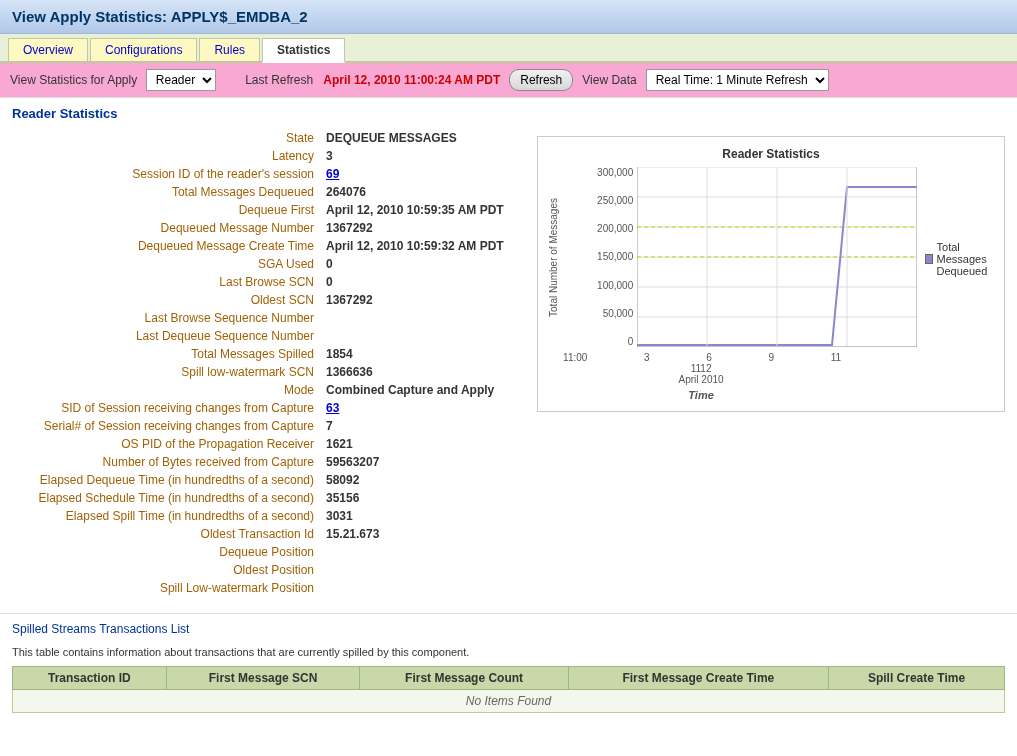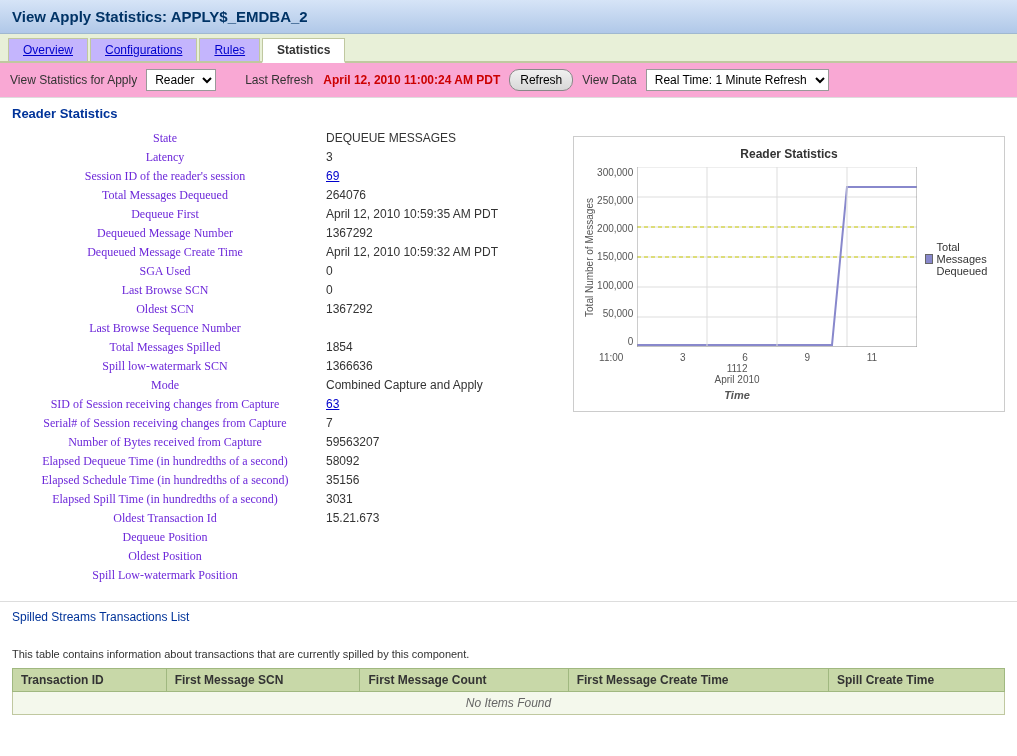--- a/index.html
+++ b/index.html
@@ -20,23 +20,22 @@
       display: flex;
       padding: 4px 8px 0;
       gap: 2px;
     }
 
     .tab {
       padding: 4px 14px;
       cursor: pointer;
       border: 1px solid #c0c8a0;
       border-bottom: none;
-      background: #c4b5fd;
+      background: #fef9c3;
       color: #0000cc;
-      text-decoration: underline;
       font-size: 12px;
     }
 
     .tab.active {
       background: #fff;
       color: #333;
       text-decoration: none;
       font-weight: bold;
       border-bottom: 2px solid #fff;
       margin-bottom: -2px;
@@ -51,20 +50,21 @@
       border-bottom: 1px solid #ddd;
     }
 
     .toolbar-label { color: #333; font-size: 12px; }
 
     .toolbar select {
       font-size: 12px;
       padding: 2px 4px;
       border: 1px solid #999;
       background: #fff;
+      text-align: right;
     }
 
     .last-refresh { color: #333; font-size: 12px; margin-left: 20px; }
     .last-refresh-time { color: #cc0000; font-weight: bold; }
 
     .refresh-btn {
       padding: 3px 10px;
       font-size: 12px;
       border: 1px solid #888;
       background: linear-gradient(to bottom, #f0f0f0, #d8d8d8);
@@ -86,27 +86,26 @@
     .section-title {
       color: #003399;
       font-weight: bold;
       font-size: 13px;
       margin-bottom: 8px;
     }
 
     .stats-table { width: 100%; border-collapse: collapse; }
     .stats-table tr td { padding: 2px 4px; vertical-align: top; font-size: 12px; }
     .stats-table tr td:first-child {
-      text-align: center;
-      color: #6d28d9;
+      text-align: right;
+      color: #a16207;
       width: 310px;
       padding-right: 8px;
-      font-family: Liberation Serif, serif;
-    }
-    .stats-table tr td:last-child { color: #333; font-weight: normal; }
+    }
+    .stats-table tr td:last-child { color: #333; font-weight: bold; }
 
     .link { color: #0000cc; text-decoration: underline; cursor: pointer; }
 
     .chart-container {
       border: 1px solid #ccc;
       padding: 10px;
       background: #fff;
       margin-top: 30px;
     }
 
@@ -120,20 +119,21 @@
 
     .chart-y-axis {
       display: flex;
       flex-direction: column;
       justify-content: space-between;
       height: 180px;
       text-align: right;
       font-size: 10px;
       color: #555;
       padding-right: 4px;
+      margin-left: 36px;
     }
 
     .chart-y-label { font-size: 10px; color: #555; writing-mode: vertical-rl; transform: rotate(180deg); text-align: center; }
 
     .y-label-wrapper {
       display: flex;
       align-items: center;
       height: 180px;
       margin-right: 2px;
     }
@@ -153,40 +153,40 @@
 
     .bottom-section {
       padding: 8px 12px;
       border-top: 1px solid #ddd;
       margin-top: 8px;
     }
 
     .spilled-title {
       color: #003399;
       font-size: 12px;
-      margin-bottom: 24px;
+      margin-bottom: 10px;
     }
 
     .spilled-desc {
       font-size: 11px;
       color: #333;
       margin-bottom: 8px;
     }
 
     .data-table {
       width: 100%;
       border-collapse: collapse;
       font-size: 12px;
     }
 
     .data-table th {
       background: #c8d8a8;
       border: 1px solid #a0b880;
       padding: 4px 8px;
-      text-align: left;
+      text-align: center;
       color: #333;
       font-weight: bold;
       vertical-align: bottom;
       margin-top: 40px;
     }
 
     .data-table td {
       border: 1px solid #c0c8a0;
       padding: 4px 8px;
       background: #f4f8ec;
@@ -275,38 +275,46 @@
             </tr>
             <tr>
               <td>Oldest SCN</td>
               <td>1367292</td>
             </tr>
             <tr>
               <td>Last Browse Sequence Number</td>
               <td></td>
             </tr>
             <tr>
+              <td>Last Dequeue Sequence Number</td>
+              <td></td>
+            </tr>
+            <tr>
               <td>Total Messages Spilled</td>
               <td>1854</td>
             </tr>
             <tr>
               <td>Spill low-watermark SCN</td>
               <td>1366636</td>
             </tr>
             <tr>
               <td>Mode</td>
               <td>Combined Capture and Apply</td>
             </tr>
             <tr>
               <td>SID of Session receiving changes from Capture</td>
               <td><a class="link" href="#">63</a></td>
             </tr>
             <tr>
               <td>Serial# of Session receiving changes from Capture</td>
               <td>7</td>
+            </tr>
+            <tr>
+              <td>OS PID of the Propagation Receiver</td>
+              <td>1621</td>
             </tr>
             <tr>
               <td>Number of Bytes received from Capture</td>
               <td>59563207</td>
             </tr>
             <tr>
               <td>Elapsed Dequeue Time (in hundredths of a second)</td>
               <td>58092</td>
             </tr>
             <tr>

